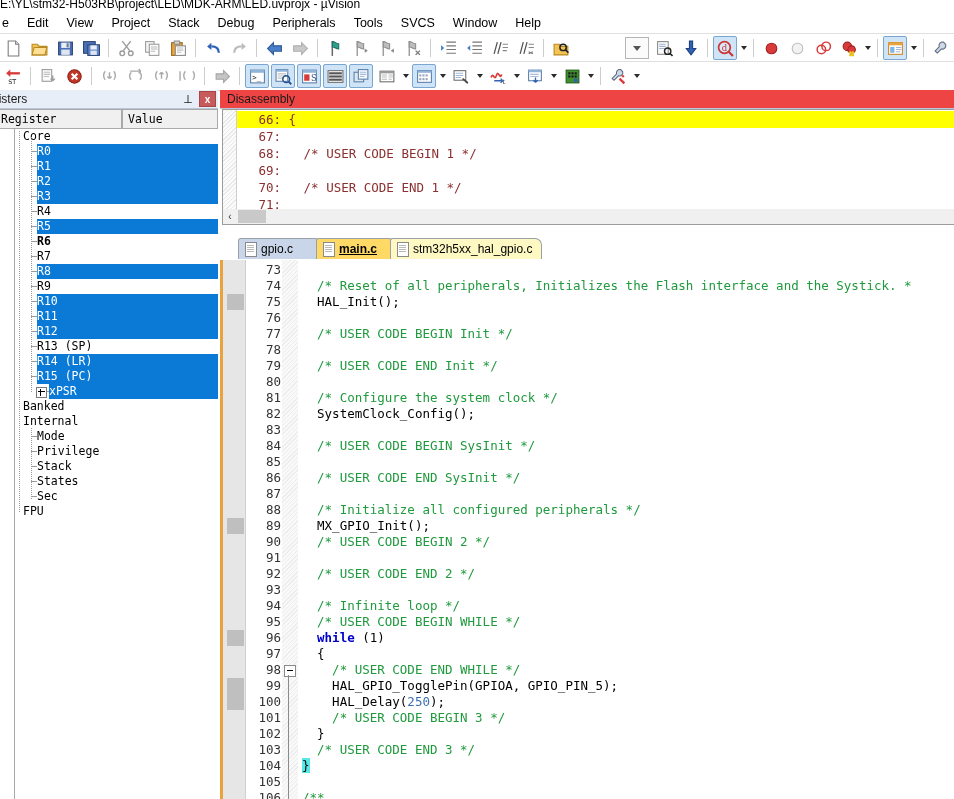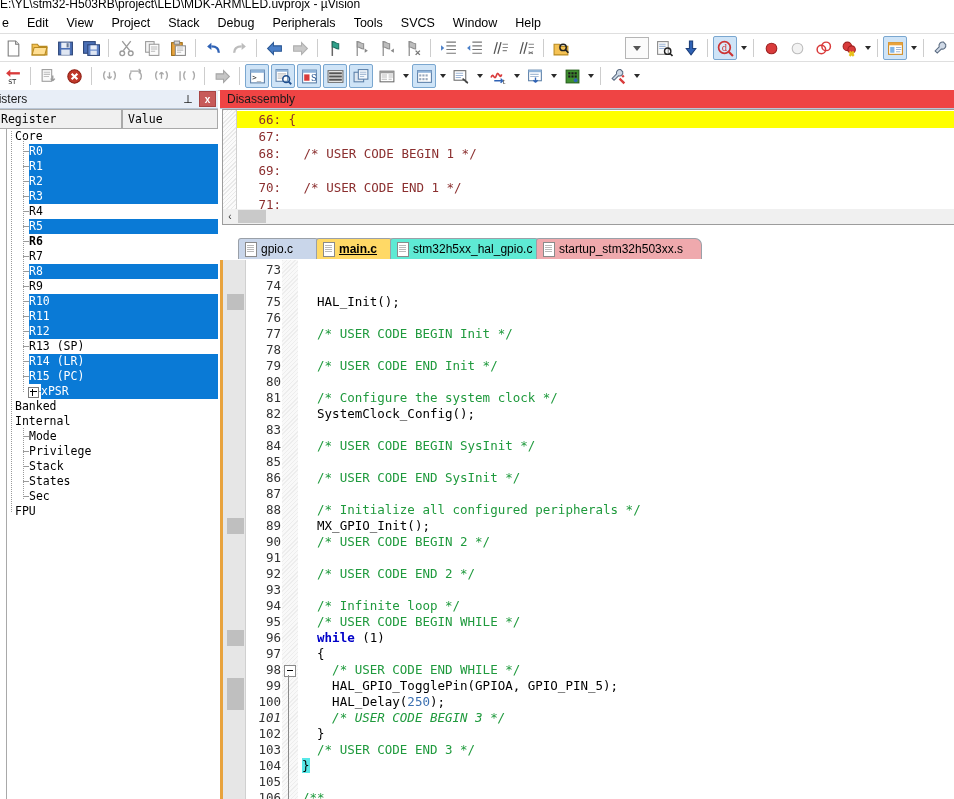--- a/index.html
+++ b/index.html
@@ -90,21 +90,21 @@
     background:#f0f0f0;display:flex;
   }
   .reg-head .hcell{
     border:1px solid #a9a9a9;background:#f0f0f0;box-sizing:border-box;
     font-family:"DejaVu Sans Mono", monospace;font-size:11.5px;color:#000;
     display:flex;align-items:center;
   }
   .reg-head .h1{width:130px;margin-left:-8px;padding-left:8px;}
   .reg-head .h2{width:96px;padding-left:5px;}
   .reg-body{
-    position:absolute;left:6px;top:39px;width:214px;height:670px;
+    position:absolute;left:14px;top:39px;width:214px;height:670px;
     background:#ffffff;border-left:1px solid #a9a9a9;border-right:1px solid #a9a9a9;
     overflow:hidden;
   }
   .rrow{
     height:15px;line-height:15px;position:relative;white-space:nowrap;
     font-family:"DejaVu Sans Mono", monospace;font-size:11.5px;color:#000;
   }
   .rrow.sel{background:#0a7ad6;color:#ffffff;}
   .rrow .rname{position:absolute;left:0;top:0;}
   .plusbox{
@@ -158,21 +158,21 @@
   }
   .tab .fileicon{
     width:10px;height:13px;background:#ffffff;border:1px solid #8a8a8a;position:relative;flex:none;
   }
   .tab .fileicon:before{
     content:"";position:absolute;left:1px;top:2px;width:7px;height:1px;
     box-shadow:0 2px 0 #b9b9b9,0 4px 0 #b9b9b9,0 6px 0 #b9b9b9;background:#b9b9b9;
   }
   .tab.t-gpio{background:#c9d6ea;}
   .tab.t-main{background:#ffd966;}
-  .tab.t-hal{background:#5eead4;}
+  .tab.t-hal{background:#fef9c3;}
   .tab.t-startup{background:#efa9ad;}
   .tab .tlabel.active{text-decoration:underline;font-weight:bold;}
 
   
   .editor{
     position:absolute;left:220px;top:260px;width:734px;height:539px;
     background:#ffffff;overflow:hidden;
   }
   .ed-leftbar{position:absolute;left:0;top:0;width:3px;height:539px;background:#e8a33d;}
   .ed-bkbar{
@@ -753,39 +753,35 @@
         <span class="tlabel">gpio.c</span>
       </div>
       <div class="tab t-main" style="left: 96px; width: 80px;">
         <span class="fileicon"></span>
         <span class="tlabel active">main.c</span>
       </div>
       <div class="tab t-hal" style="left: 170px; width: 152px;">
         <span class="fileicon"></span>
         <span class="tlabel">stm32h5xx_hal_gpio.c</span>
       </div>
-      <div class="tab t-startup" style="left: 316px; width: 166px;">
-        <span class="fileicon"></span>
-        <span class="tlabel">startup_stm32h503xx.s</span>
-      </div>
     </div>
 
   <div class="editor">
     <div class="ed-leftbar"></div>
     <div class="ed-bkbar" id="bkbar">
         <div class="bkmark" style="top: 34px;"></div>
         <div class="bkmark" style="top: 258px;"></div>
         <div class="bkmark" style="top: 370px;"></div>
         <div class="bkmark" style="top: 418px;"></div>
         <div class="bkmark" style="top: 434px;"></div>
       </div>
     <div class="ed-fold"></div>
     <div id="codelines">
         <div class="cl" style="top: 2px; width: 734px;"><span class="ln">73</span><span class="code"></span></div>
-        <div class="cl" style="top: 18px; width: 734px;"><span class="ln">74</span></div>
+        <div class="cl" style="top: 18px; width: 734px;"><span class="ln">74</span><span class="code"><span class="c-com">  /* Reset of all peripherals, Initializes the Flash interface and the Systick. *</span></span></div>
         <div class="cl" style="top: 34px; width: 734px;"><span class="ln">75</span><span class="code"><span class="c-txt">  HAL_Init();</span></span></div>
         <div class="cl" style="top: 50px; width: 734px;"><span class="ln">76</span><span class="code"></span></div>
         <div class="cl" style="top: 66px; width: 734px;"><span class="ln">77</span><span class="code"><span class="c-com">  /* USER CODE BEGIN Init */</span></span></div>
         <div class="cl" style="top: 82px; width: 734px;"><span class="ln">78</span><span class="code"></span></div>
         <div class="cl" style="top: 98px; width: 734px;"><span class="ln">79</span><span class="code"><span class="c-com">  /* USER CODE END Init */</span></span></div>
         <div class="cl" style="top: 114px; width: 734px;"><span class="ln">80</span><span class="code"></span></div>
         <div class="cl" style="top: 130px; width: 734px;"><span class="ln">81</span><span class="code"><span class="c-com">  /* Configure the system clock */</span></span></div>
         <div class="cl" style="top: 146px; width: 734px;"><span class="ln">82</span><span class="code"><span class="c-txt">  SystemClock_Config();</span></span></div>
         <div class="cl" style="top: 162px; width: 734px;"><span class="ln">83</span><span class="code"></span></div>
         <div class="cl" style="top: 178px; width: 734px;"><span class="ln">84</span><span class="code"><span class="c-com">  /* USER CODE BEGIN SysInit */</span></span></div>
@@ -798,21 +794,21 @@
         <div class="cl" style="top: 290px; width: 734px;"><span class="ln">91</span><span class="code"></span></div>
         <div class="cl" style="top: 306px; width: 734px;"><span class="ln">92</span><span class="code"><span class="c-com">  /* USER CODE END 2 */</span></span></div>
         <div class="cl" style="top: 322px; width: 734px;"><span class="ln">93</span><span class="code"></span></div>
         <div class="cl" style="top: 338px; width: 734px;"><span class="ln">94</span><span class="code"><span class="c-com">  /* Infinite loop */</span></span></div>
         <div class="cl" style="top: 354px; width: 734px;"><span class="ln">95</span><span class="code"><span class="c-com">  /* USER CODE BEGIN WHILE */</span></span></div>
         <div class="cl" style="top: 370px; width: 734px;"><span class="ln">96</span><span class="code"><span class="c-txt">  </span><span class="c-kw">while</span><span class="c-txt"> (1)</span></span></div>
         <div class="cl" style="top: 386px; width: 734px;"><span class="ln">97</span><span class="code"><span class="c-txt">  {</span></span></div>
         <div class="cl" style="top: 402px; width: 734px;"><span class="ln">98</span><span class="code"><span class="c-com">    /* USER CODE END WHILE */</span></span></div>
         <div class="cl" style="top: 418px; width: 734px;"><span class="ln">99</span><span class="code"><span class="c-txt">    HAL_GPIO_TogglePin(GPIOA, GPIO_PIN_5);</span></span></div>
         <div class="cl" style="top: 434px; width: 734px;"><span class="ln">100</span><span class="code"><span class="c-txt">    HAL_Delay(</span><span class="c-num">250</span><span class="c-txt">);</span></span></div>
-        <div class="cl" style="top: 450px; width: 734px; font-style: italic;"><span class="ln">101</span><span class="code"><span class="c-com">    /* USER CODE BEGIN 3 */</span></span></div>
+        <div class="cl" style="top: 450px; width: 734px;"><span class="ln">101</span><span class="code"><span class="c-com">    /* USER CODE BEGIN 3 */</span></span></div>
         <div class="cl" style="top: 466px; width: 734px;"><span class="ln">102</span><span class="code"><span class="c-txt">  }</span></span></div>
         <div class="cl" style="top: 482px; width: 734px;"><span class="ln">103</span><span class="code"><span class="c-com">  /* USER CODE END 3 */</span></span></div>
         <div class="cl" style="top: 498px; width: 734px;"><span class="ln">104</span><span class="code"><span class="c-txt c-hl">}</span></span></div>
         <div class="cl" style="top: 514px; width: 734px;"><span class="ln">105</span><span class="code"></span></div>
         <div class="cl" style="top: 530px; width: 734px;"><span class="ln">106</span><span class="code"><span class="c-com">/**</span></span></div>
       </div>
     <div class="foldbox" style="top:405px;"></div>
     <div class="foldline" style="top:415px;height:150px;"></div>
 
   </div>

